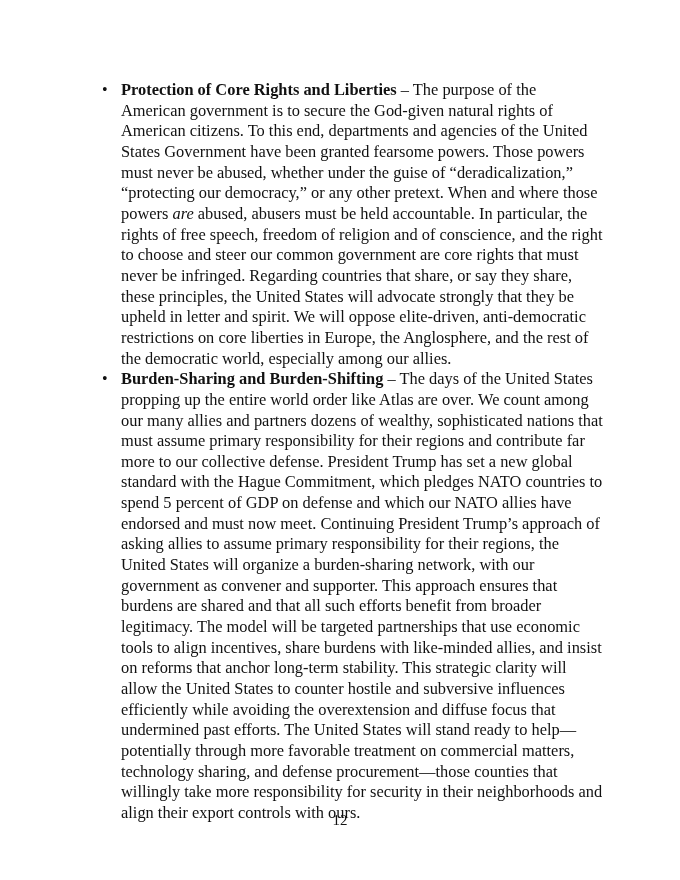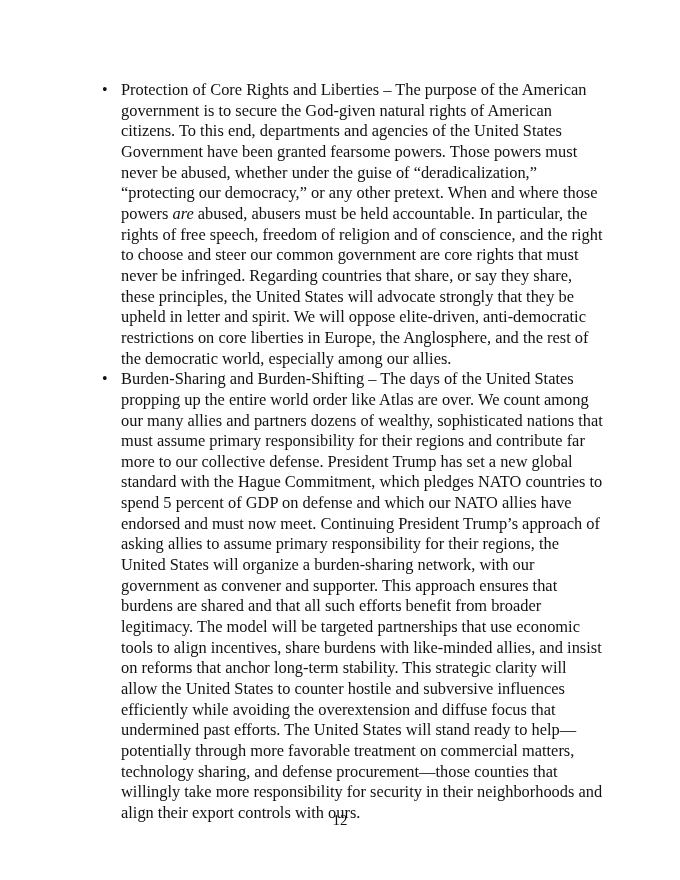--- a/index.html
+++ b/index.html
@@ -5,21 +5,21 @@
   html, body { margin: 0; padding: 0; background: #ffffff; }
   body { width: 680px; height: 880px; position: relative; overflow: hidden; }
   .page {
     position: absolute; left: 0; top: 0; width: 680px; height: 880px;
     background: #ffffff; color: #111111;
     font-family: "Liberation Serif", "DejaVu Serif", serif;
   }
   .list { position: absolute; left: 121px; top: 80px; width: 482px; margin: 0; padding: 0; list-style: none; }
   .item { position: relative; font-size: 16.4px; line-height: 20.65px; text-align: left; }
   .bullet { position: absolute; left: -19px; top: 0; font-size: 16px; }
-  .heading { font-weight: normal; }
+  .heading { font-weight: bold; }
   .page-number { position: absolute; left: 0; width: 680px; top: 812px; text-align: center; font-size: 15px; }
 </style>
 </head>
 <body>
 
 <div class="page">
   <ul class="list">
     <li class="item">
       <span class="bullet">•</span>
       <span class="heading">Protection of Core Rights and Liberties</span><span> – </span><span>The purpose of the American government is to secure the God-given natural rights of American citizens. To this end, departments and agencies of the United States Government have been granted fearsome powers. Those powers must never be abused, whether under the guise of “deradicalization,” “protecting our democracy,” or any other pretext. When and where those powers </span><em>are</em><span> abused, abusers must be held accountable. In particular, the rights of free speech, freedom of religion and of conscience, and the right to choose and steer our common government are core rights that must never be infringed. Regarding countries that share, or say they share, these principles, the United States will advocate strongly that they be upheld in letter and spirit. We will oppose elite-driven, anti-democratic restrictions on core liberties in Europe, the Anglosphere, and the rest of the democratic world, especially among our allies.</span>

